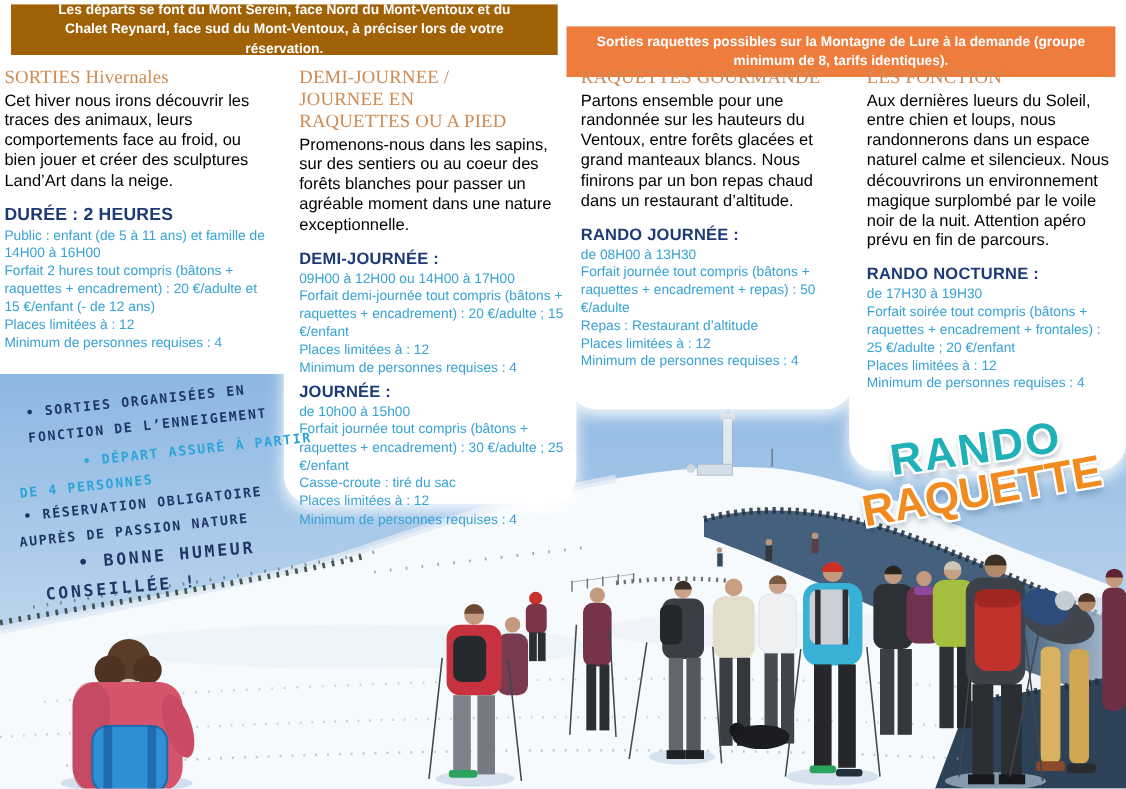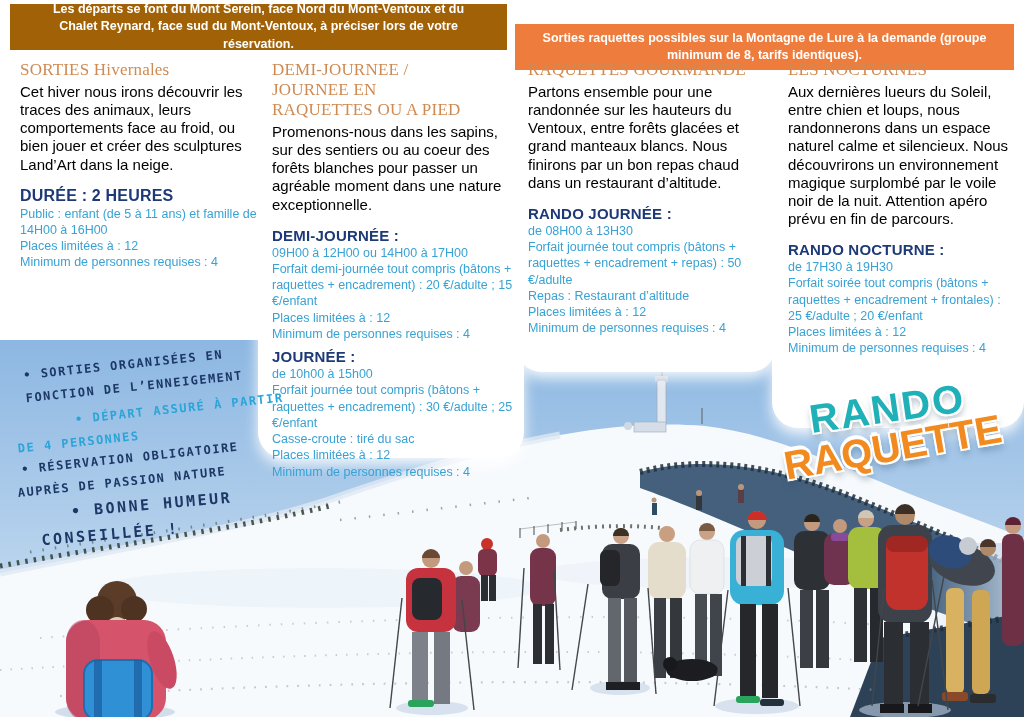--- a/index.html
+++ b/index.html
@@ -14,21 +14,21 @@
   .banner-blue{left:10px;width:497px;background:#a16207;}
   .banner-orange{left:515px;width:499px;background:#ee7c3d;margin-top:20px;}
   
   .card{position:absolute;top:300px;background:#ffffff;border-radius:0 0 26px 26px;
         box-shadow:0 6px 14px rgba(255,255,255,0.9);}
   .card2{left:258px;width:266px;height:158px;}
   .card3{left:516px;width:260px;height:72px;}
   .card4{left:772px;width:252px;height:128px;}
   
   .col{position:absolute;top:60px;}
-  .col1{left:20px;width:240px;}
+  .col1{left:4px;width:240px;}
   .col2{left:272px;width:246px;}
   .col3{left:528px;width:244px;}
   .col4{left:788px;width:228px;}
   .col-title{font-family:"Liberation Serif",serif;font-size:17px;color:#cf8a52;letter-spacing:.2px;margin:0 0 3px 0;}
   .col2 .col-title{max-width:200px;}
   .intro{font-size:15px;color:#000000;line-height:1.21;margin:0 0 13px 0;}
   .sec-h{font-size:15px;font-weight:bold;color:#1d3a77;margin:6px 0 1px 0;letter-spacing:.2px;}
   .col1 .sec-h{font-size:16px;}
   .lines .line{font-size:12.5px;color:#38a2d4;line-height:1.3;}
   
@@ -261,20 +261,21 @@
   <div class="banner banner-orange">
     <span>Sorties raquettes possibles sur la Montagne de Lure à la demande (groupe minimum de 8, tarifs identiques).</span>
   </div>
 
   <div class="col col1">
     <div class="col-title">SORTIES Hivernales</div>
     <div class="intro">Cet hiver nous irons découvrir les traces des animaux, leurs comportements face au froid, ou bien jouer et créer des sculptures Land’Art dans la neige.</div>
     <div class="sec-h">DURÉE : 2 HEURES</div>
     <div class="lines">
         <div class="line">Public : enfant (de 5 à 11 ans) et famille de 14H00 à 16H00</div>
+        <div class="line">Forfait 2 hures tout compris (bâtons + raquettes + encadrement) : 20 €/adulte et 15 €/enfant (- de 12 ans)</div>
         <div class="line">Places limitées à : 12</div>
         <div class="line">Minimum de personnes requises : 4</div>
       </div>
   </div>
 
   <div class="col col2">
     <div class="col-title">DEMI-JOURNEE / JOURNEE EN RAQUETTES OU A PIED</div>
     <div class="intro">Promenons-nous dans les sapins, sur des sentiers ou au coeur des forêts blanches pour passer un agréable moment dans une nature exceptionnelle.</div>
     <div class="sec-h">DEMI-JOURNÉE :</div>
     <div class="lines">
@@ -300,21 +301,21 @@
     <div class="lines">
         <div class="line">de 08H00 à 13H30</div>
         <div class="line">Forfait journée tout compris (bâtons + raquettes + encadrement + repas) : 50 €/adulte</div>
         <div class="line">Repas : Restaurant d’altitude</div>
         <div class="line">Places limitées à : 12</div>
         <div class="line">Minimum de personnes requises : 4</div>
       </div>
   </div>
 
   <div class="col col4">
-    <div class="col-title">LES NOCTURNES</div>
+    <div class="col-title">LES FONCTION</div>
     <div class="intro">Aux dernières lueurs du Soleil, entre chien et loups, nous randonnerons dans un espace naturel calme et silencieux. Nous découvrirons un environnement magique surplombé par le voile noir de la nuit. Attention apéro prévu en fin de parcours.</div>
     <div class="sec-h">RANDO NOCTURNE :</div>
     <div class="lines">
         <div class="line">de 17H30 à 19H30</div>
         <div class="line">Forfait soirée tout compris (bâtons + raquettes + encadrement + frontales) : 25 €/adulte ; 20 €/enfant</div>
         <div class="line">Places limitées à : 12</div>
         <div class="line">Minimum de personnes requises : 4</div>
       </div>
   </div>
 

